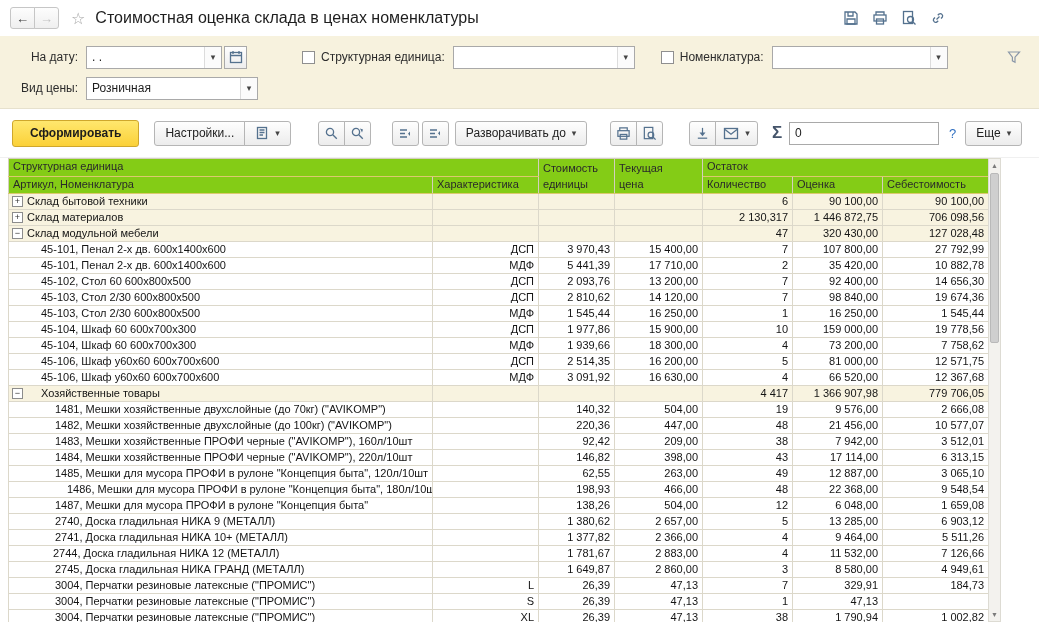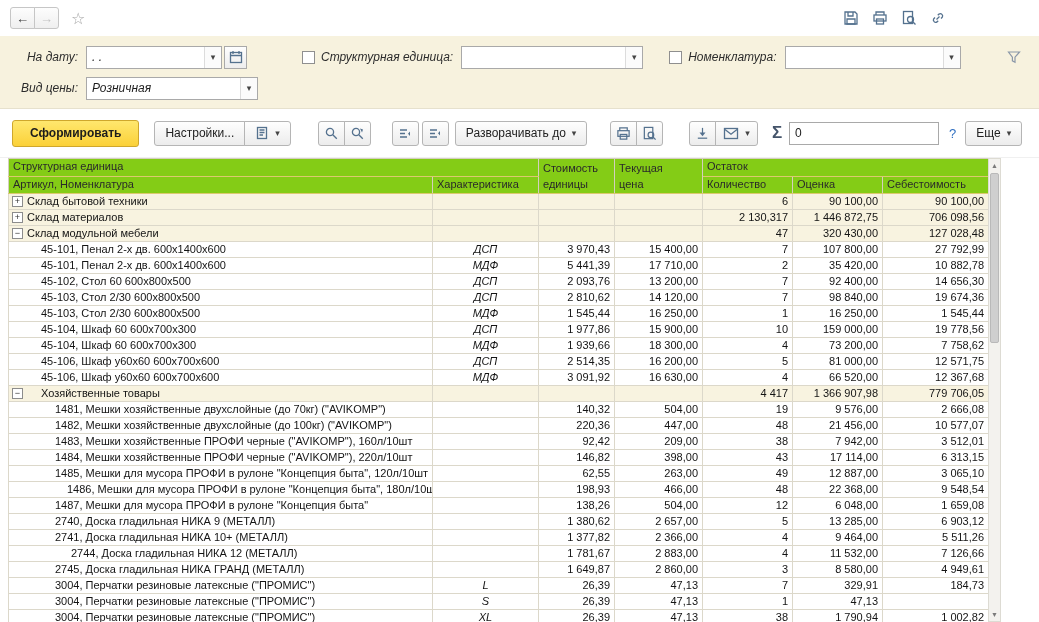--- a/index.html
+++ b/index.html
@@ -14,21 +14,21 @@
   .navbtn.last  { border-radius:0 3px 3px 0; margin-left:-1px; }
   .navbtn.disabled { color:#c3c3c3; }
   .star { font-size:16px; color:#a7a7a7; margin:0 10px 0 12px; }
   .title { font-size:16px; color:#1e1e1e; white-space:nowrap; }
   .tb-icons { display:flex; align-items:center; gap:11px; margin-left:auto; margin-right:92px; }
   .ic { width:18px; height:18px; display:flex; align-items:center; justify-content:center; }
   svg { display:block; }
   .s  { stroke:#54718e; stroke-width:1.3; fill:none; }
 
   
-  .filters { background:#f7f2de; border-bottom:1px solid #e6e1cd; padding:9px 0 8px 0; flex:0 0 auto;font-style:italic; }
+  .filters { background:#f7f2de; border-bottom:1px solid #e6e1cd; padding:9px 0 8px 0; flex:0 0 auto; }
   .frow { display:flex; align-items:center; height:24px; }
   .frow + .frow { margin-top:7px; }
   .flbl { width:86px; text-align:right; font-size:12px; color:#2c2c2c; padding-right:8px; white-space:nowrap; }
   .combo { display:flex; align-items:stretch; background:#fff; border:1px solid #a9a9a9; height:23px; }
   .combo .val { flex:1; font-size:12px; padding:3px 5px; white-space:nowrap; overflow:hidden; color:#1d1d1d; }
   .combo .dd { width:17px; display:flex; align-items:center; justify-content:center; font-size:9px; color:#444; border-left:1px solid #dcdcdc; background:#fbfbfb; }
   .sqbtn { width:23px; height:23px; margin-left:2px; border:1px solid #a9a9a9; background:linear-gradient(#fefefe,#ededed); display:flex; align-items:center; justify-content:center; }
   .cb { width:13px; height:13px; border:1px solid #8f8f8f; background:#fff; flex:0 0 auto; }
   .cblbl { font-size:12px; color:#2c2c2c; margin:0 8px 0 6px; white-space:nowrap; }
   .funnel { margin-left:auto; margin-right:16px; }
@@ -52,41 +52,42 @@
   table.rep th, table.rep td { border:1px solid #dcd8ca; overflow:hidden; white-space:nowrap; }
   table.rep th { background:#84cc16; font-weight:normal; text-align:left; color:#2a2a2a; padding:1px 4px; vertical-align:top; border-bottom:1px solid #dcc96f; border-color:#d4cfbd #d4cfbd #dcc96f #d4cfbd; height:17px; }
   table.rep td { padding:0 4px; height:16px; line-height:15px; color:#141414; }
   .hdr-narrow { display:inline-block; width:60px; white-space:normal; line-height:16px; }
   tr.group td { background:#f8f3e0; }
   tr.detail td { background:#fff; }
   .c-name { position:relative; }
   .exp { position:absolute; left:3px; top:2px; width:11px; height:11px; border:1px solid #8c8c8c; background:#fff; font-size:9px; line-height:9px; text-align:center; color:#333; }
   .nm { display:inline-block; white-space:nowrap; }
   .c-num { text-align:right; }
-  .c-char { text-align:center;font-style:italic; }
+  .c-char { text-align:right; }
 
   
   .vscroll { position:absolute; left:980px; top:0; bottom:0; width:13px; background:#f3f2ee; border:1px solid #dddbd3; }
   .varrow { height:13px; display:flex; align-items:center; justify-content:center; font-size:7px; color:#7a7a7a; }
   .vthumb { position:absolute; left:1px; right:1px; top:14px; height:170px; background:#cfcfcf; border:1px solid #b9b9b9; border-radius:2px; }
   .vdown { position:absolute; bottom:0; left:0; right:0; }
 </style>
 </head>
 <body>
 
 <div class="app">
 
   <div class="titlebar">
     <div class="navbtn first">
         <span>←</span>
       </div>
     <div class="navbtn last disabled">
         <span>→</span>
       </div>
     <div class="star"><span>☆</span></div>
+    <div class="title">Стоимостная оценка склада в ценах номенклатуры</div>
     <div class="tb-icons">
       <div class="ic">
         <svg width="16" height="16" viewBox="0 0 16 16">
             <path class="s" d="M2 2h10l2 2v10H2z"></path>
             <path class="s" d="M5 2v4h5V2M4 9h8v5H4z"></path>
           </svg>
       </div>
       <div class="ic">
         <svg width="16" height="16" viewBox="0 0 16 16">
             <path class="s" d="M4 5V2h8v3"></path>
@@ -462,21 +463,21 @@
           <tr class="row detail">
             <td class="c-name"><span class="nm" style="margin-left: 42px;">2741, Доска гладильная  НИКА 10+ (МЕТАЛЛ)</span></td>
             <td class="c-char"></td>
             <td class="c-num">1 377,82</td>
             <td class="c-num">2 366,00</td>
             <td class="c-num">4</td>
             <td class="c-num">9 464,00</td>
             <td class="c-num">5 511,26</td>
           </tr>
           <tr class="row detail">
-            <td class="c-name"><span class="nm" style="margin-left: 58px;">2744, Доска гладильная  НИКА 12 (МЕТАЛЛ)</span></td>
+            <td class="c-name"><span class="nm" style="margin-left: 40px;">2744, Доска гладильная  НИКА 12 (МЕТАЛЛ)</span></td>
             <td class="c-char"></td>
             <td class="c-num">1 781,67</td>
             <td class="c-num">2 883,00</td>
             <td class="c-num">4</td>
             <td class="c-num">11 532,00</td>
             <td class="c-num">7 126,66</td>
           </tr>
           <tr class="row detail">
             <td class="c-name"><span class="nm" style="margin-left: 42px;">2745, Доска гладильная  НИКА ГРАНД (МЕТАЛЛ)</span></td>
             <td class="c-char"></td>

